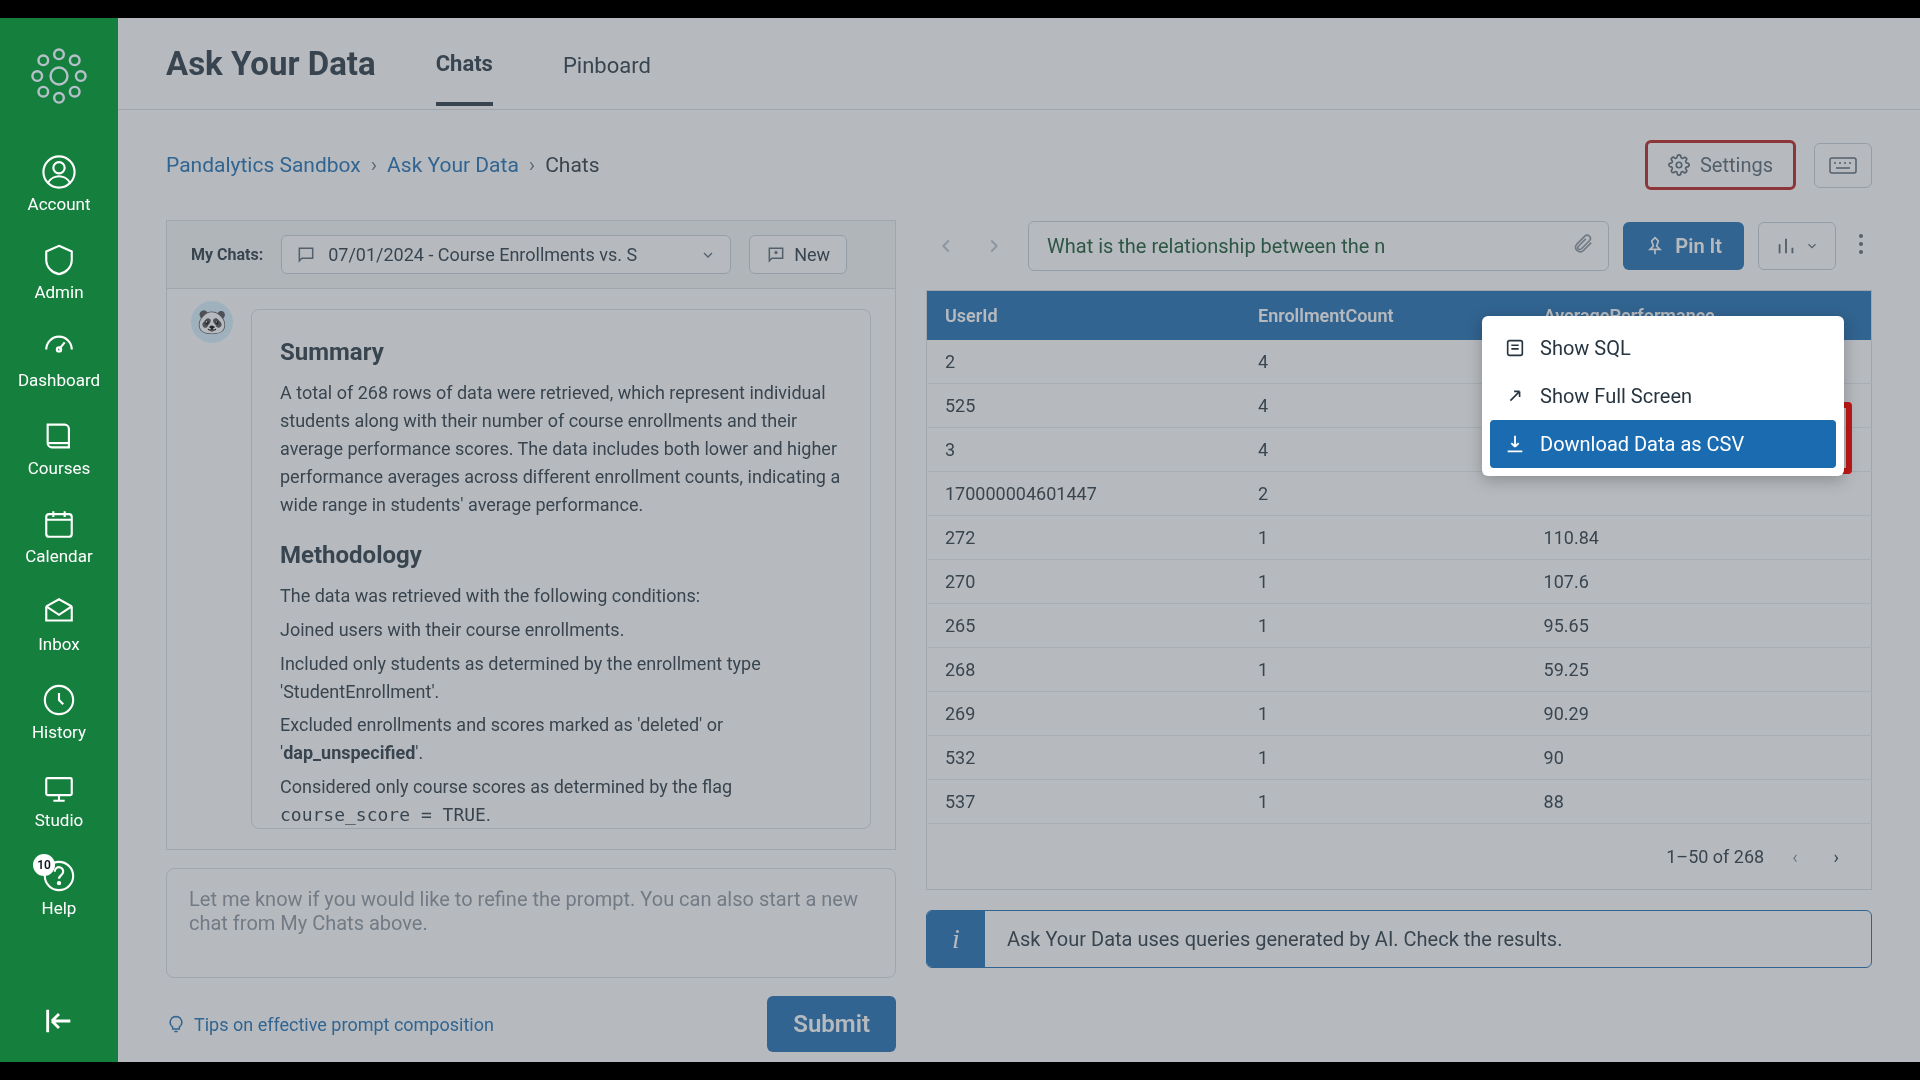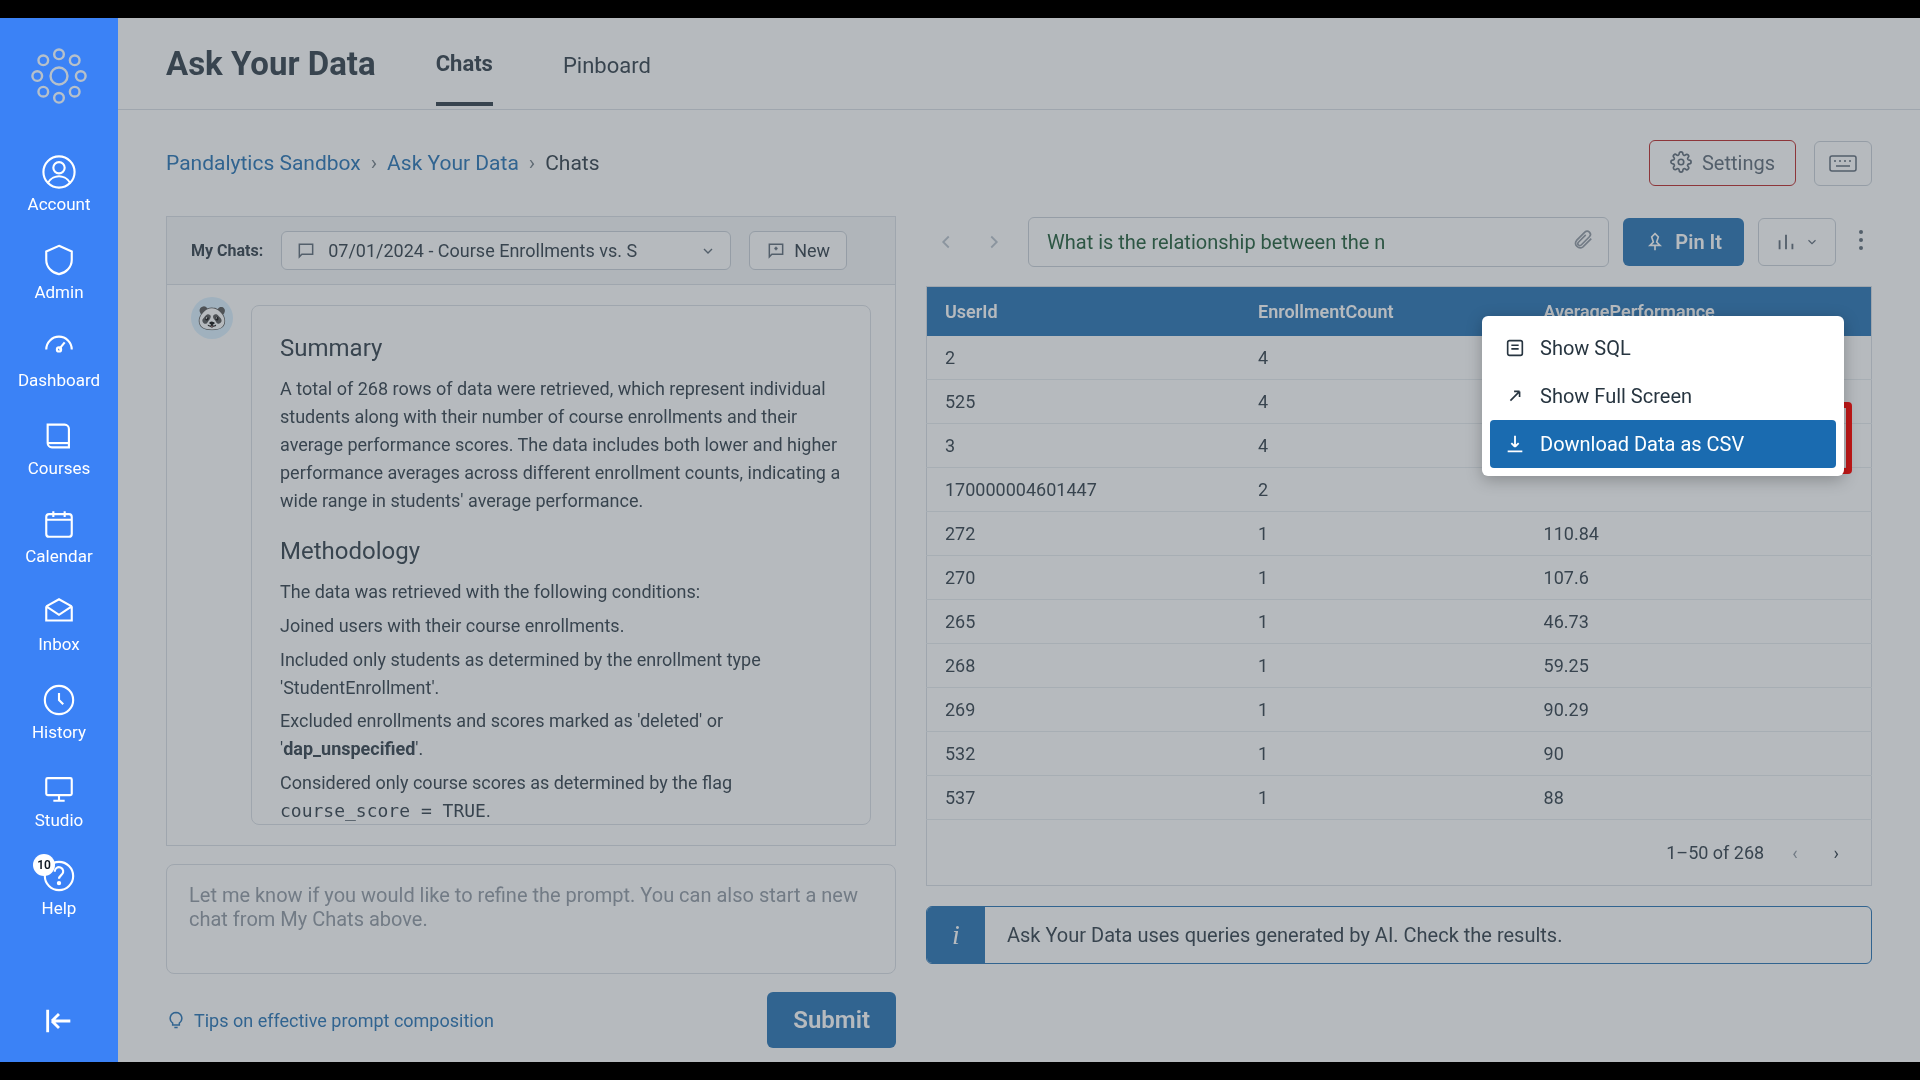--- a/index.html
+++ b/index.html
@@ -3,21 +3,21 @@
 <meta charset="utf-8">
 <style>
 * { margin: 0; padding: 0; box-sizing: border-box; font-family: -apple-system, BlinkMacSystemFont, "Segoe UI", Roboto, sans-serif; }
 body { background: #000; width: 1920px; height: 1080px; overflow: hidden; position: relative; }
 .app-wrapper { position: absolute; top: 18px; left: 0; width: 1920px; height: 1044px; display: flex; background: #fff; }
 .letterbox-top, .letterbox-bottom { position: absolute; left: 0; width: 100%; background: #000; }
 .letterbox-top { top: 0; height: 18px; }
 .letterbox-bottom { bottom: 0; height: 18px; }
 
 
-.global-nav { width: 118px; background: #3b82f6; display: flex; flex-direction: column; align-items: center; padding-top: 28px; gap: 8px; }
+.global-nav { width: 118px; background: #15803d; display: flex; flex-direction: column; align-items: center; padding-top: 28px; gap: 8px; }
 .nav-logo { width: 60px; height: 60px; display: flex; align-items: center; justify-content: center; margin-bottom: 30px; }
 .nav-logo svg { width: 58px; height: 58px; }
 .nav-item { display: flex; flex-direction: column; align-items: center; color: #fff; font-size: 17px; cursor: pointer; padding: 10px 0; width: 100%; }
 .nav-item .icon-wrap { width: 36px; height: 36px; display: flex; align-items: center; justify-content: center; margin-bottom: 4px; position: relative; }
 .nav-item svg { width: 34px; height: 34px; }
 .nav-badge { position: absolute; top: -4px; left: -8px; background: #fff; color: #0e1721; font-size: 12px; font-weight: 600; border-radius: 50%; width: 22px; height: 22px; display: flex; align-items: center; justify-content: center; }
 .nav-collapse { margin-top: auto; margin-bottom: 20px; color: #fff; }
 
 
 .main { flex: 1; background: #fff; position: relative; }
@@ -26,37 +26,37 @@
 .header-tab { font-size: 22px; color: #273540; padding: 30px 0 26px; margin-right: 70px; cursor: pointer; }
 .header-tab.active { font-weight: 700; border-bottom: 4px solid #273540; }
 
 .content { padding: 30px 48px 0; }
 .breadcrumb-row { display: flex; align-items: center; justify-content: space-between; margin-bottom: 30px; }
 .breadcrumb { display: flex; align-items: center; font-size: 21px; gap: 10px; }
 .breadcrumb a { color: #1a6bb0; text-decoration: none; cursor: pointer; }
 .breadcrumb .sep { color: #6b7780; }
 .breadcrumb .current { color: #273540; }
 .right-controls { display: flex; align-items: center; gap: 18px; }
-.settings-btn { display: flex; align-items: flex-start; gap: 10px; border: 1px solid #b91c1c; border-radius: 6px; padding: 10px 20px; font-size: 20px; color: #556270; cursor: pointer; background: #fff; }
+.settings-btn { display: flex; align-items: center; gap: 10px; border: 3px solid #b91c1c; border-radius: 6px; padding: 10px 20px; font-size: 20px; color: #556270; cursor: pointer; background: #fff; }
 .keyboard-btn { border: 1px solid #c7ced6; border-radius: 6px; padding: 10px 14px; cursor: pointer; background: #fff; color: #556270; }
 
 .panels { display: flex; gap: 0; }
 .left-panel { width: 730px; }
 .right-panel { flex: 1; padding-left: 30px; }
 
 .chats-bar { display: flex; align-items: center; gap: 18px; padding: 14px 24px; background: #f5f6f8; border: 1px solid #d8dde3; border-radius: 0; margin-bottom: 0; }
 .chats-bar .label { font-size: 16px; font-weight: 700; color: #273540; }
 .chat-select { display: flex; align-items: center; gap: 12px; border: 1px solid #c7ced6; border-radius: 6px; padding: 8px 14px; background: #fff; font-size: 18px; color: #273540; flex: 1; max-width: 450px; cursor: pointer; }
 .chat-select .sel-text { flex: 1; white-space: nowrap; overflow: hidden; text-overflow: ellipsis; }
 .new-btn { display: flex; align-items: center; gap: 8px; border: 1px solid #c7ced6; border-radius: 6px; padding: 8px 16px; background: #fff; font-size: 18px; color: #273540; cursor: pointer; }
 
 .chat-body { border-left: 1px solid #d8dde3; border-right: 1px solid #d8dde3; border-bottom: 1px solid #d8dde3; padding: 20px 24px; position: relative; }
 .avatar { position: absolute; left: 24px; top: 12px; width: 42px; height: 42px; border-radius: 50%; background: #d9f0ff; display: flex; align-items: center; justify-content: center; font-size: 24px; }
 .response-card { margin-left: 60px; border: 1px solid #d8dde3; border-radius: 8px; padding: 24px 28px; font-size: 18px; line-height: 1.55; color: #273540; max-height: 520px; overflow: hidden; }
-.response-card h3 { font-size: 24px; font-weight: 400; margin-bottom: 8px; }
+.response-card h3 { font-size: 24px; font-weight: 700; margin-bottom: 8px; }
 .response-card h3.method { margin-top: 18px; }
 .response-card p { margin-bottom: 6px; }
 .response-card .code { font-family: Menlo, Monaco, monospace; }
 .response-card b { font-weight: 700; }
 
 .prompt-box { margin-top: 18px; border: 1px solid #d8dde3; border-radius: 8px; padding: 18px 22px; font-size: 20px; color: #8a939e; min-height: 110px; }
 .prompt-footer { display: flex; align-items: center; justify-content: space-between; margin-top: 18px; }
 .tips-link { display: flex; align-items: center; gap: 8px; color: #1a6bb0; font-size: 18px; cursor: pointer; }
 .submit-btn { background: #1a6bb0; color: #fff; font-size: 24px; font-weight: 600; border: none; border-radius: 6px; padding: 14px 26px; cursor: pointer; }
 
@@ -367,21 +367,21 @@
                   <td>110.84</td>
                 </tr>
                 <tr>
                   <td>270</td>
                   <td>1</td>
                   <td>107.6</td>
                 </tr>
                 <tr>
                   <td>265</td>
                   <td>1</td>
-                  <td>46.73</td>
+                  <td>95.65</td>
                 </tr>
                 <tr>
                   <td>268</td>
                   <td>1</td>
                   <td>59.25</td>
                 </tr>
                 <tr>
                   <td>269</td>
                   <td>1</td>
                   <td>90.29</td>

